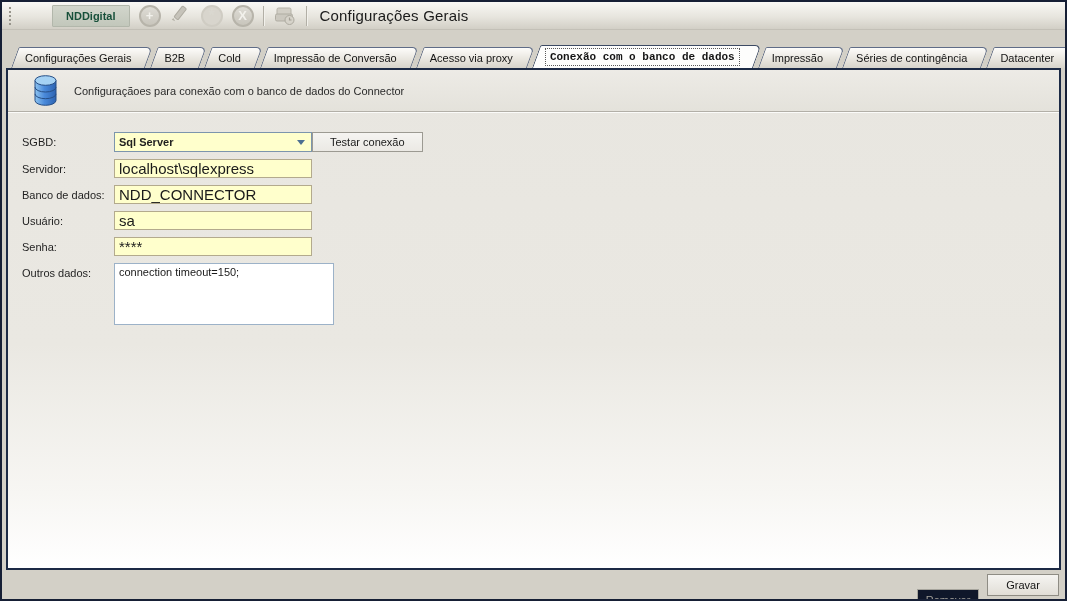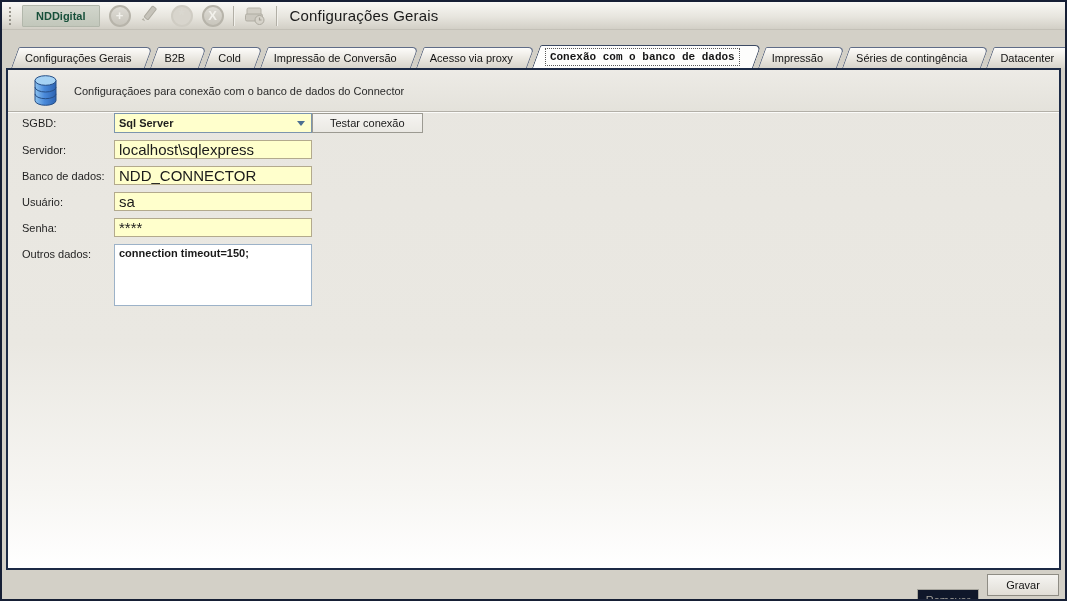--- a/index.html
+++ b/index.html
@@ -16,21 +16,21 @@
     height:28px; display:flex; align-items:center; gap:9px; padding:0 6px;
     background:linear-gradient(#f9f8f5, #e7e5de 55%, #d2cfc6);
     border-bottom:1px solid #c3c0b7;
   }
   .grip { width:5px; height:20px;
     background-image:radial-gradient(circle at 2px 2px, #98958c 1.1px, transparent 1.4px);
     background-size:5px 4px; background-repeat:repeat-y; cursor:grab; }
   .brand {
     background:linear-gradient(#d2d6cc,#c2c7bb); border:1px solid #b2b7ab;
     color:#17503a; font-weight:bold; font-size:11px; padding:4px 13px;
-    font-family:inherit; border-radius:1px; cursor:pointer;
+    font-family:inherit; border-radius:1px; cursor:pointer;margin-left:30px;
   }
   .circle-icon {
     width:22px; height:22px; border-radius:50%;
     background:linear-gradient(#dedcd5,#c8c5bc);
     border:2px solid #b7b4aa; color:#f2f1ec; font-weight:bold;
     display:flex; align-items:center; justify-content:center;
     font-size:13px; line-height:1; user-select:none;
   }
   .circle-icon.faint { border-color:#cfccc3; color:#dad8d0; background:#d8d5cd; font-size:16px; }
   .tool-svg { display:flex; align-items:center; }
@@ -61,21 +61,21 @@
     border:2px solid #1c2a45;
     background:linear-gradient(180deg,#e8e6e0 0%, #eae8e2 55%, #f7f6f3 85%, #ffffff 100%);
   }
   .panel-header {
     height:42px; display:flex; align-items:center; gap:15px; padding:0 24px;
     background:linear-gradient(#edebe6,#e4e2db);
     border-bottom:1px solid #b2afa7; box-shadow:0 1px 0 #fbfbf9;
   }
   .panel-header .desc { color:#2a2a2a; }
 
-  .panel-body { padding:1px 0 0 14px; }
+  .panel-body { padding:20px 0 0 14px; }
   .row { display:flex; margin-bottom:7px; }
   .row > label { width:92px; padding-top:4px; color:#1f1f1f; }
 
   .field {
     width:198px; height:19px; background:#ffffcc; border:1px solid #b3aa8d;
     font-family:inherit; font-size:15px; padding:1px 4px; color:#1a1a1a;
   }
   .combo {
     width:198px; height:20px; background:#ffffcc; border:1px solid #7c95ad;
     display:flex; align-items:center; cursor:pointer;font-weight:bold;
@@ -83,22 +83,22 @@
   .combo-text { flex:1; padding-left:4px; }
   .combo-arrow { width:0; height:0; border-left:4px solid transparent;
     border-right:4px solid transparent; border-top:5px solid #4d6f92; margin-right:6px; }
 
   .btn-test {
     height:20px; padding:0 17px; align-self:flex-start;
     background:linear-gradient(#f5f4f1,#ebe9e4); border:1px solid #9c9a92;
     font-family:inherit; font-size:11px; color:#1a1a1a; cursor:pointer;
   }
   .txtarea {
-    width:198px; height:62px; background:#ffffff; border:1px solid #9cb2c8;
-    font-family:inherit; font-size:11px; padding:2px 4px; resize:none; color:#1a1a1a;font-weight:bold;
+    width:220px; height:62px; background:#ffffff; border:1px solid #9cb2c8;
+    font-family:inherit; font-size:11px; padding:2px 4px; resize:none; color:#1a1a1a;
   }
 
   
   .footer {
     position:absolute; left:0; right:0; bottom:0; height:29px;
     display:flex; justify-content:flex-end; align-items:center; gap:8px; padding:0 6px;
   }
   .btn {
     height:22px; background:linear-gradient(#f5f4f1,#e1ded7);
     border:1px solid #8e8c84; font-family:inherit; font-size:11px;

